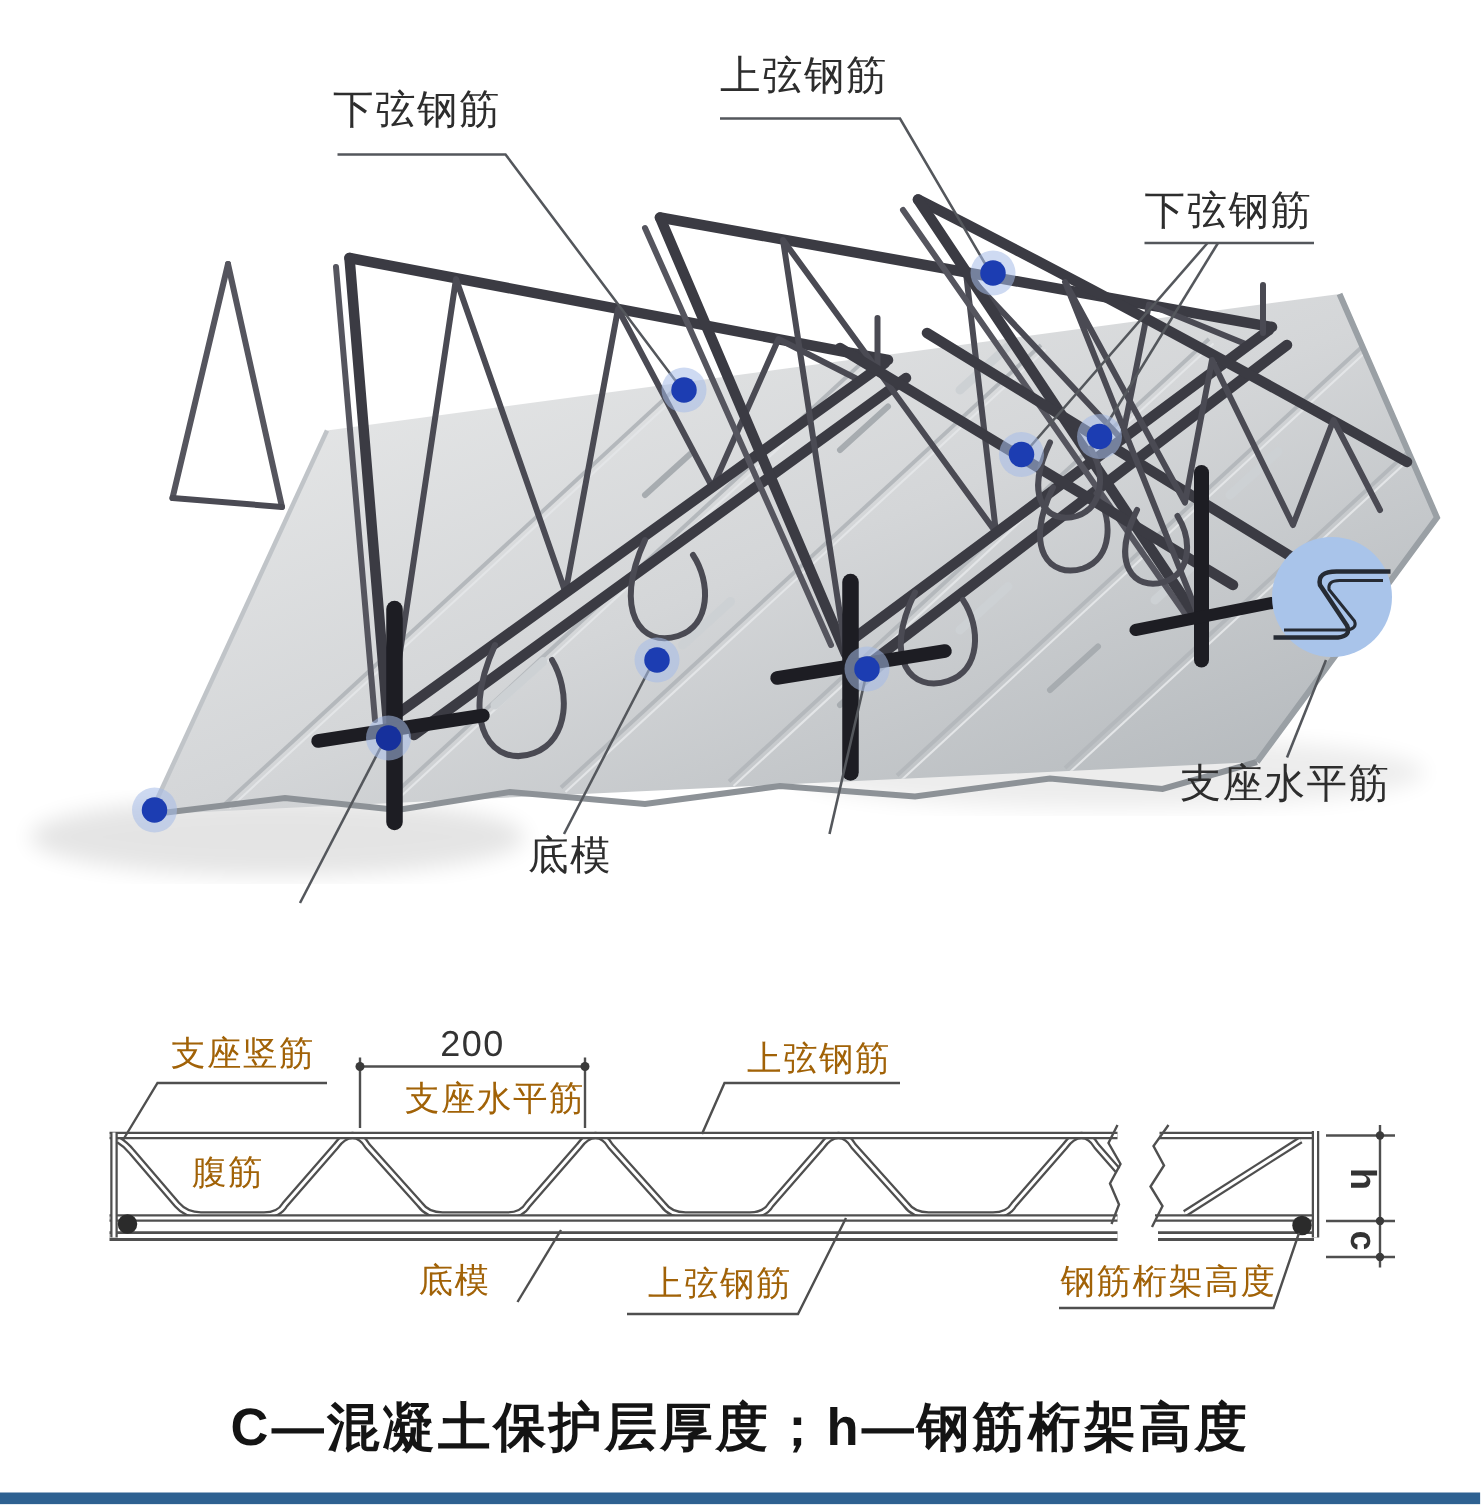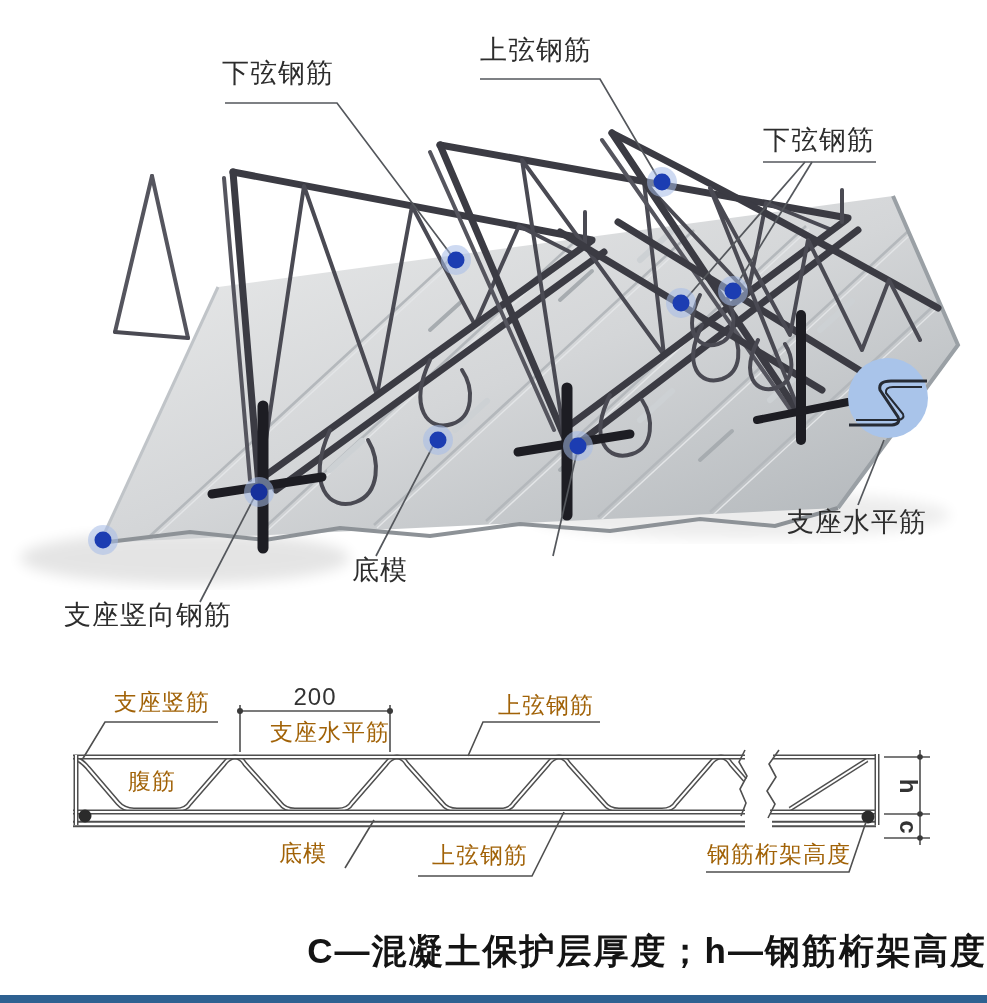--- a/index.html
+++ b/index.html
@@ -3,21 +3,21 @@
 <meta charset="utf-8">
 <style>
   html,body{margin:0;padding:0;background:#ffffff;}
   .page{position:relative;width:987px;height:1003px;background:#ffffff;overflow:hidden;
         font-family:"Liberation Sans","DejaVu Sans",sans-serif;}
   .art{position:absolute;left:0;top:0;width:987px;height:1003px;display:block;}
   .lbl{position:absolute;color:#2d2d2d;white-space:nowrap;letter-spacing:1px;line-height:1;}
   .lbl-photo{font-size:27px;font-weight:500;}
   .lbl-draw{font-size:23px;font-weight:500;color:#a16207;}
   .lbl-dim{font-size:24px;font-weight:400;color:#333;}
-  .caption{position:absolute;left:0;right:0;top:928px;text-align:right;
+  .caption{position:absolute;left:0;right:0;top:928px;text-align:center;
            font-size:35px;font-weight:700;color:#141414;letter-spacing:2px;}
   .footer-bar{position:absolute;left:0;right:0;top:995px;height:8px;}
   
   .dlo{fill:none;stroke:#4f4f4f;stroke-width:5;stroke-linejoin:round;}
   .dli{fill:none;stroke:#ffffff;stroke-width:2;stroke-linejoin:round;}
   .dpo{fill:none;stroke:#4f4f4f;stroke-width:6.5;}
   .dpi{fill:none;stroke:#ffffff;stroke-width:2.6;}
   .thin{fill:none;stroke:#4f4f4f;stroke-width:1.6;}
   .leader{fill:none;stroke:#54575c;stroke-width:1.7;}
   
@@ -256,21 +256,20 @@
         <path class="thin" d="M706,872 L849,872 L866,822"></path>
       </g>
     </g>
   </svg>
 
   <div class="lbl lbl-photo" style="left:222px;top:60px">下弦钢筋</div>
   <div class="lbl lbl-photo" style="left:480px;top:37px">上弦钢筋</div>
   <div class="lbl lbl-photo" style="left:763px;top:127px">下弦钢筋</div>
   <div class="lbl lbl-photo" style="left:787px;top:509px">支座水平筋</div>
   <div class="lbl lbl-photo" style="left:352px;top:557px">底模</div>
-  <div class="lbl lbl-photo" style="left:64px;top:602px">支座竖向钢筋</div>
 
   <div class="lbl lbl-draw" style="left:114px;top:691px">支座竖筋</div>
   <div class="lbl lbl-dim" style="left:293px;top:685px;width:44px;text-align:center">200</div>
   <div class="lbl lbl-draw" style="left:270px;top:721px">支座水平筋</div>
   <div class="lbl lbl-draw" style="left:498px;top:694px">上弦钢筋</div>
   <div class="lbl lbl-draw" style="left:128px;top:770px">腹筋</div>
   <div class="lbl lbl-draw" style="left:279px;top:842px">底模</div>
   <div class="lbl lbl-draw" style="left:432px;top:844px">上弦钢筋</div>
   <div class="lbl lbl-draw" style="left:707px;top:843px">钢筋桁架高度</div>
 

